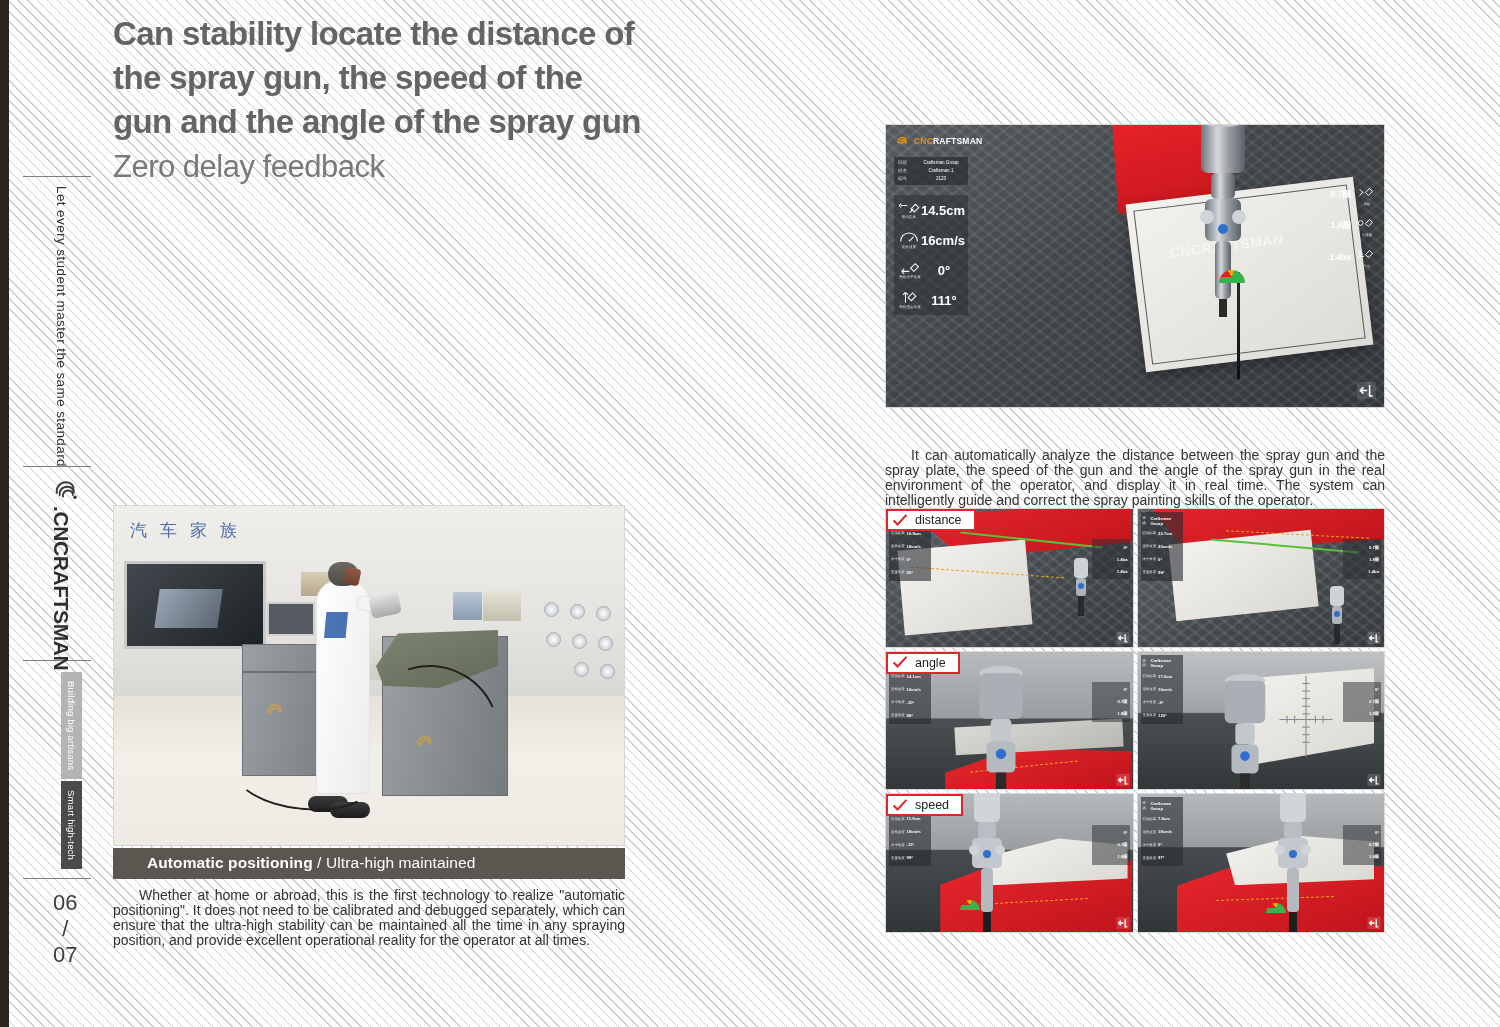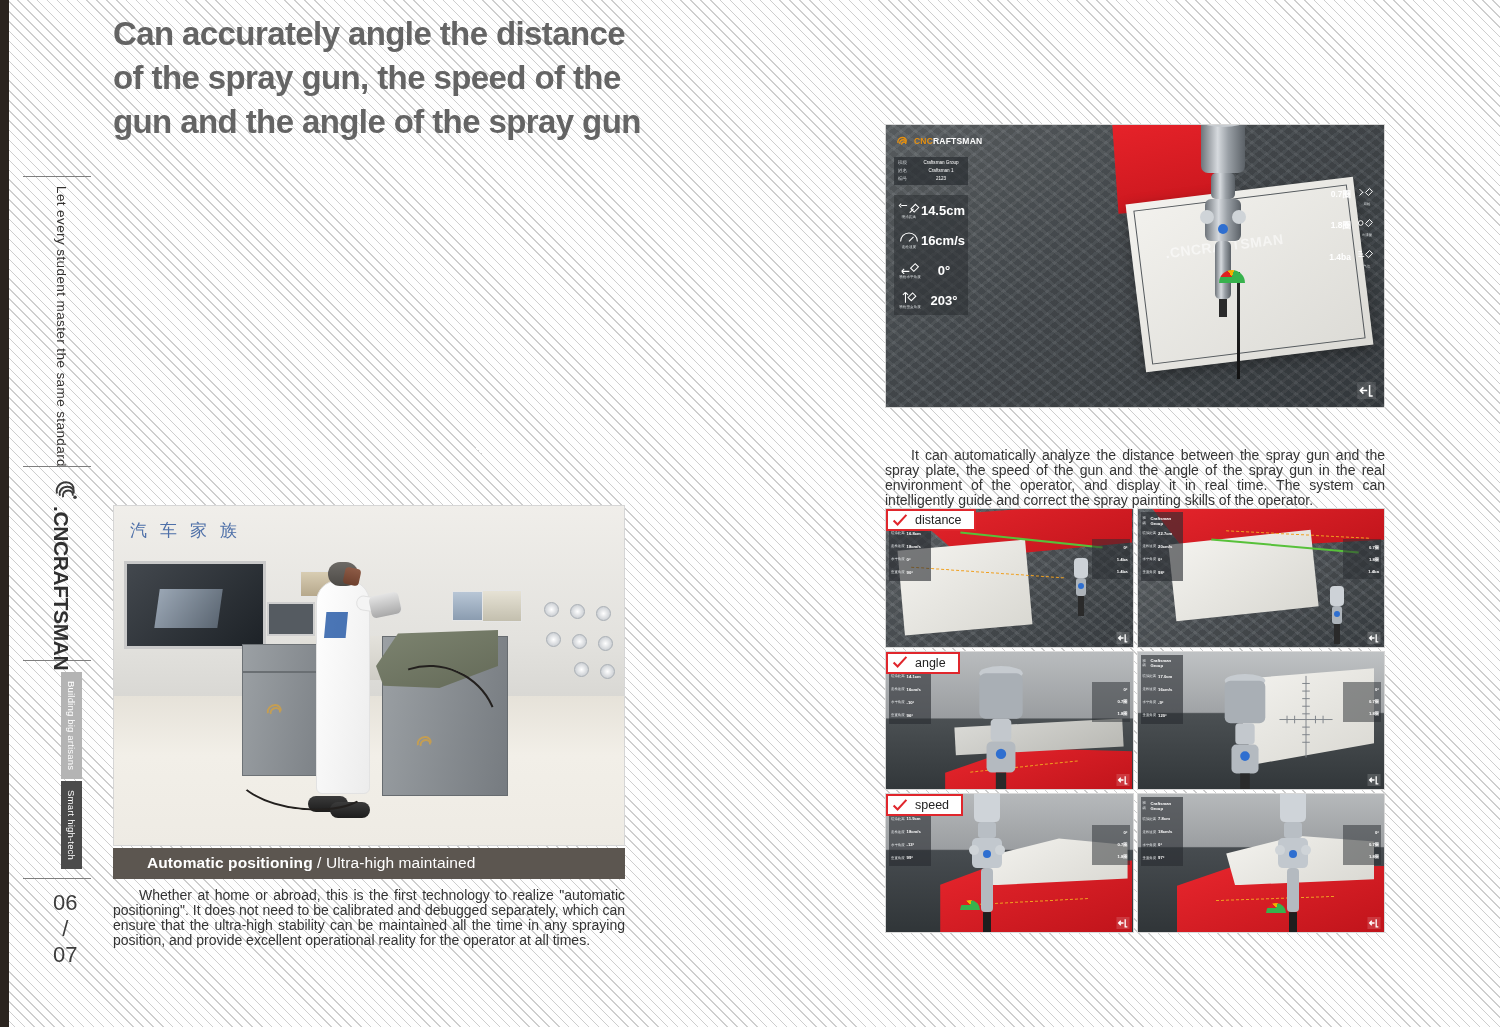--- a/index.html
+++ b/index.html
@@ -274,21 +274,22 @@
     </div>
 
     <div class="pageno">
       <div>06</div>
       <div>/</div>
       <div>07</div>
     </div>
   </div>
 
   <div class="left-col">
-    <div class="headline">Can accurately angle the distance of the spray gun, the speed of the gun and the angle of the spray gun</div>
+    <div class="headline">Can stability locate the distance of the spray gun, the speed of the gun and the angle of the spray gun</div>
+    <div class="subhead">Zero delay feedback</div>
   </div>
 
   <div class="photo-frame" id="photo1">
     <div class="room">
       <div class="ceiling"></div>
       <div class="wall"></div>
       <div class="floor"></div>
       <div class="hanzi">汽车家族</div>
       <div class="tv"></div>
       <div class="tv2"></div>
@@ -432,21 +433,21 @@
         <div class="hud-row">
           <div class="ic">
             <svg width="22" height="13" viewBox="0 0 34 20">
                 <g stroke="#fff" stroke-width="1.6" fill="none">
               <path d="M14 10l7-7 5 5-7 7z"></path>
                   <path d="M10 2v16M10 2l-4 4M10 2l4 4"></path>
                 </g>
               </svg>
             <span class="cn">喷枪垂直角度</span>
           </div>
-          <div class="val">203°</div>
+          <div class="val">111°</div>
         </div>
       </div>
 
       <div class="hud-right">
         <div class="hud-rrow">
           <div class="rv">0.7圈</div>
           <div class="ri">
             <svg width="20" height="12" viewBox="0 0 34 20">
                 <g stroke="#fff" stroke-width="1.6" fill="none">
               <path d="M16 11l7-7 5 5-7 7z"></path>

